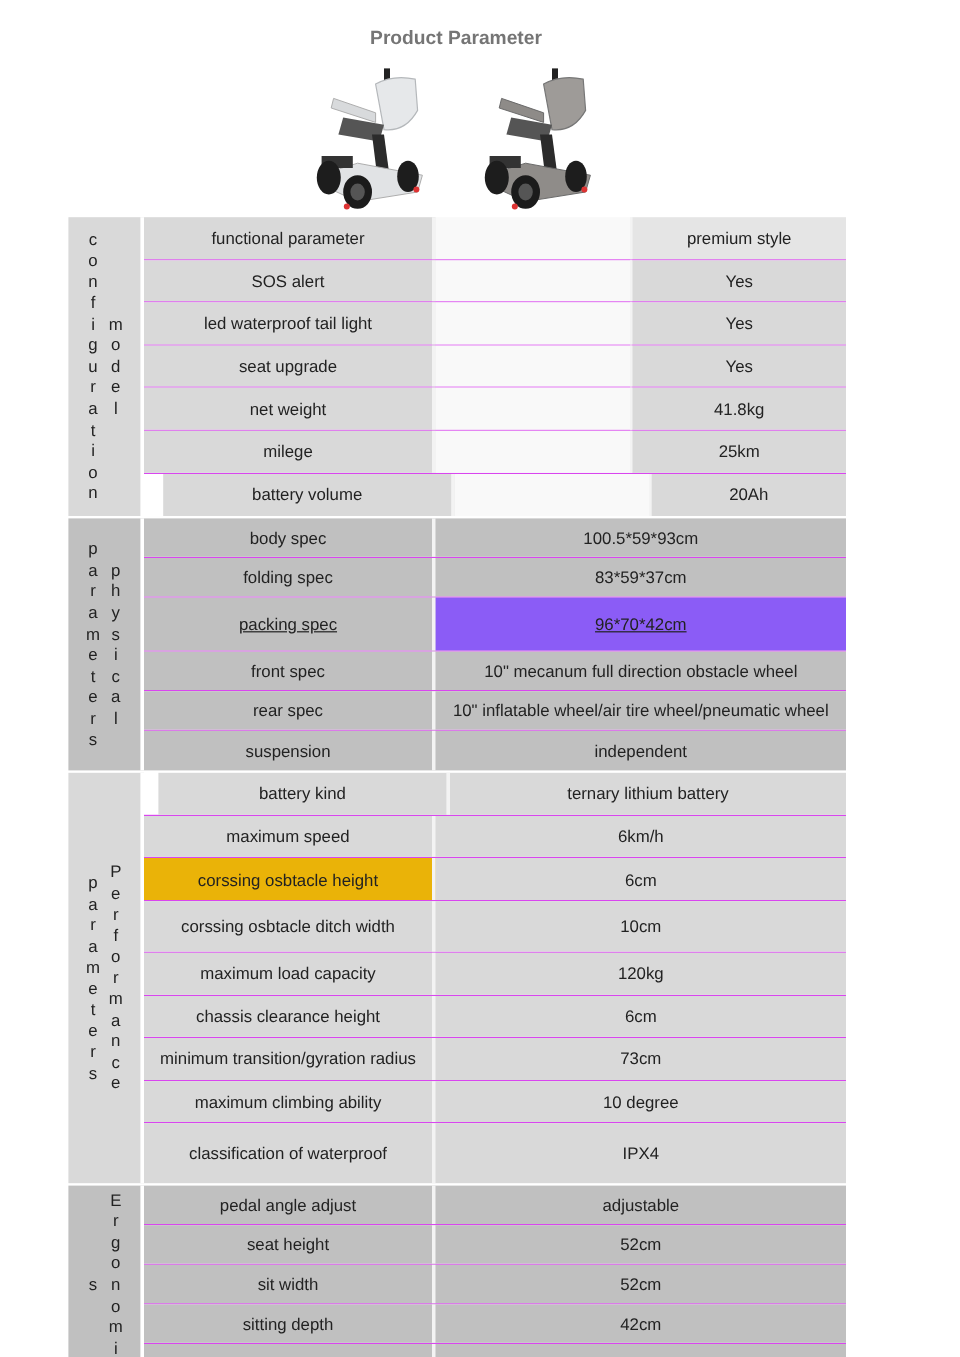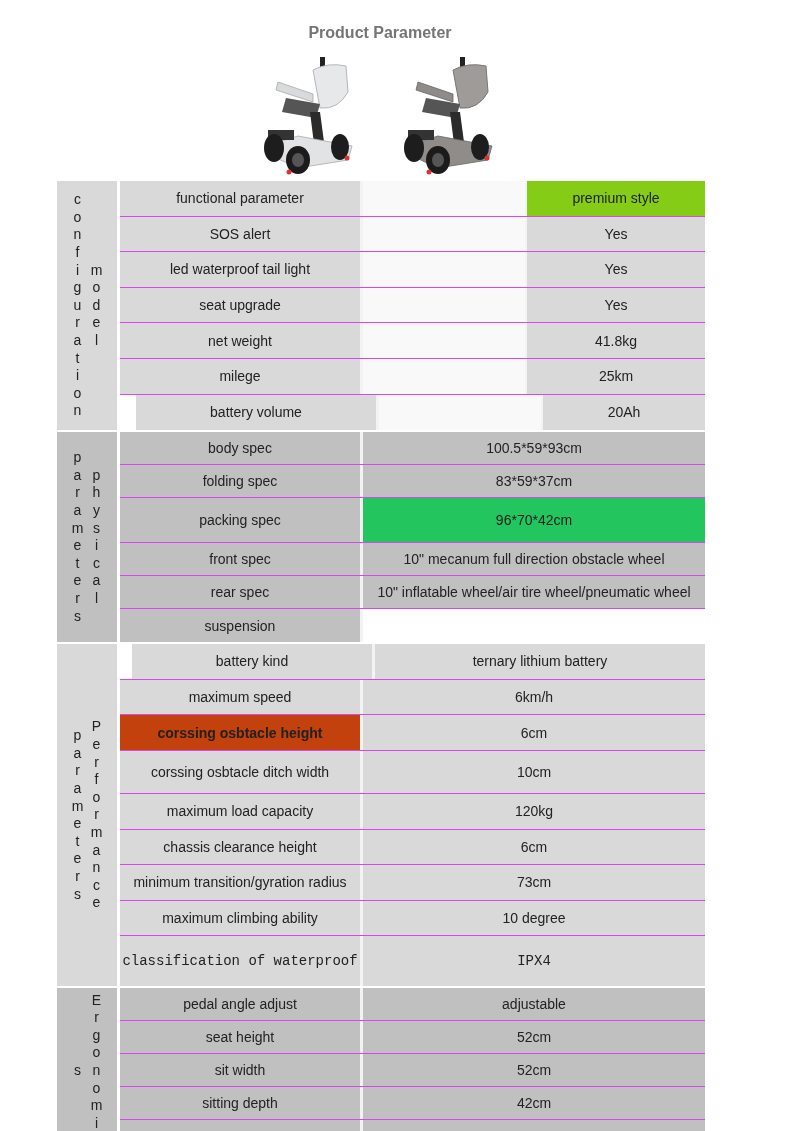--- a/index.html
+++ b/index.html
@@ -82,21 +82,21 @@
           <span>o</span>
           <span>d</span>
           <span>e</span>
           <span>l</span>
         </div>
       </div>
       <div class="rows">
         <div class="row" style="height: 35.6px;">
           <div class="cell name" style="background: rgb(217, 217, 217);">functional parameter</div>
           <div class="cell blank"></div>
-          <div class="cell val" style="background: #84cc16;">premium style</div>
+          <div class="cell val" style="background: #e5e5e5;">premium style</div>
         </div>
         <div class="row" style="height: 35.6px;">
           <div class="cell name" style="background: rgb(217, 217, 217);">SOS alert</div>
           <div class="cell blank"></div>
           <div class="cell val" style="background: rgb(217, 217, 217);">Yes</div>
         </div>
         <div class="row" style="height: 35.6px;">
           <div class="cell name" style="background: rgb(217, 217, 217);">led waterproof tail light</div>
           <div class="cell blank"></div>
           <div class="cell val" style="background: rgb(217, 217, 217);">Yes</div>
@@ -150,34 +150,35 @@
       </div>
       <div class="rows">
         <div class="row" style="height: 33px;">
           <div class="cell name" style="background: rgb(192, 192, 192);">body spec</div>
           <div class="cell val" style="background: rgb(192, 192, 192);">100.5*59*93cm</div>
         </div>
         <div class="row" style="height: 33px;">
           <div class="cell name" style="background: rgb(192, 192, 192);">folding spec</div>
           <div class="cell val" style="background: rgb(192, 192, 192);">83*59*37cm</div>
         </div>
-        <div class="row" style="height: 45px;">
+        <div class="row" style="height: 45px; text-decoration: underline;">
           <div class="cell name" style="background: rgb(192, 192, 192);">packing spec</div>
-          <div class="cell val" style="background: #22c55e;">96*70*42cm</div>
+          <div class="cell val" style="background: #8b5cf6;">96*70*42cm</div>
         </div>
         <div class="row" style="height: 33px;">
           <div class="cell name" style="background: rgb(192, 192, 192);">front spec</div>
           <div class="cell val" style="background: rgb(192, 192, 192);">10" mecanum full direction obstacle wheel</div>
         </div>
         <div class="row" style="height: 33px;">
           <div class="cell name" style="background: rgb(192, 192, 192);">rear spec</div>
           <div class="cell val" style="background: rgb(192, 192, 192);">10" inflatable wheel/air tire wheel/pneumatic wheel</div>
         </div>
         <div class="row" style="height: 33px;">
           <div class="cell name" style="background: rgb(192, 192, 192);">suspension</div>
+          <div class="cell val" style="background: rgb(192, 192, 192);">independent</div>
         </div>
       </div>
     </div>
     <div class="section">
       <div class="cat" style="background: rgb(217, 217, 217);">
         <div class="vcol">
           <span>p</span>
           <span>a</span>
           <span>r</span>
           <span>a</span>
@@ -205,21 +206,21 @@
       <div class="rows">
         <div class="row" style="height: 35.6px;">
           <div class="cell name" style="background: rgb(217, 217, 217); margin-left: 12px;">battery kind</div>
           <div class="cell val" style="background: rgb(217, 217, 217);">ternary lithium battery</div>
         </div>
         <div class="row" style="height: 35.6px;">
           <div class="cell name" style="background: rgb(217, 217, 217);">maximum speed</div>
           <div class="cell val" style="background: rgb(217, 217, 217);">6km/h</div>
         </div>
         <div class="row" style="height: 35.6px;">
-          <div class="cell name" style="background: #c2410c; font-weight: bold;">corssing osbtacle height</div>
+          <div class="cell name" style="background: #eab308;">corssing osbtacle height</div>
           <div class="cell val" style="background: rgb(217, 217, 217);">6cm</div>
         </div>
         <div class="row" style="height: 43px;">
           <div class="cell name" style="background: rgb(217, 217, 217);">corssing osbtacle ditch width</div>
           <div class="cell val" style="background: rgb(217, 217, 217);">10cm</div>
         </div>
         <div class="row" style="height: 35.6px;">
           <div class="cell name" style="background: rgb(217, 217, 217);">maximum load capacity</div>
           <div class="cell val" style="background: rgb(217, 217, 217);">120kg</div>
         </div>
@@ -228,21 +229,21 @@
           <div class="cell val" style="background: rgb(217, 217, 217);">6cm</div>
         </div>
         <div class="row" style="height: 35.6px;">
           <div class="cell name" style="background: rgb(217, 217, 217);">minimum transition/gyration radius</div>
           <div class="cell val" style="background: rgb(217, 217, 217);">73cm</div>
         </div>
         <div class="row" style="height: 35.6px;">
           <div class="cell name" style="background: rgb(217, 217, 217);">maximum climbing ability</div>
           <div class="cell val" style="background: rgb(217, 217, 217); text-align: right;">10 degree</div>
         </div>
-        <div class="row" style="height: 50px; font-family: Liberation Mono, monospace;">
+        <div class="row" style="height: 50px;">
           <div class="cell name" style="background: rgb(217, 217, 217);">classification of waterproof</div>
           <div class="cell val" style="background: rgb(217, 217, 217);">IPX4</div>
         </div>
       </div>
     </div>
     <div class="section">
       <div class="cat" style="background: rgb(192, 192, 192);">
         <div class="vcol">
           <span>s</span>
         </div>

